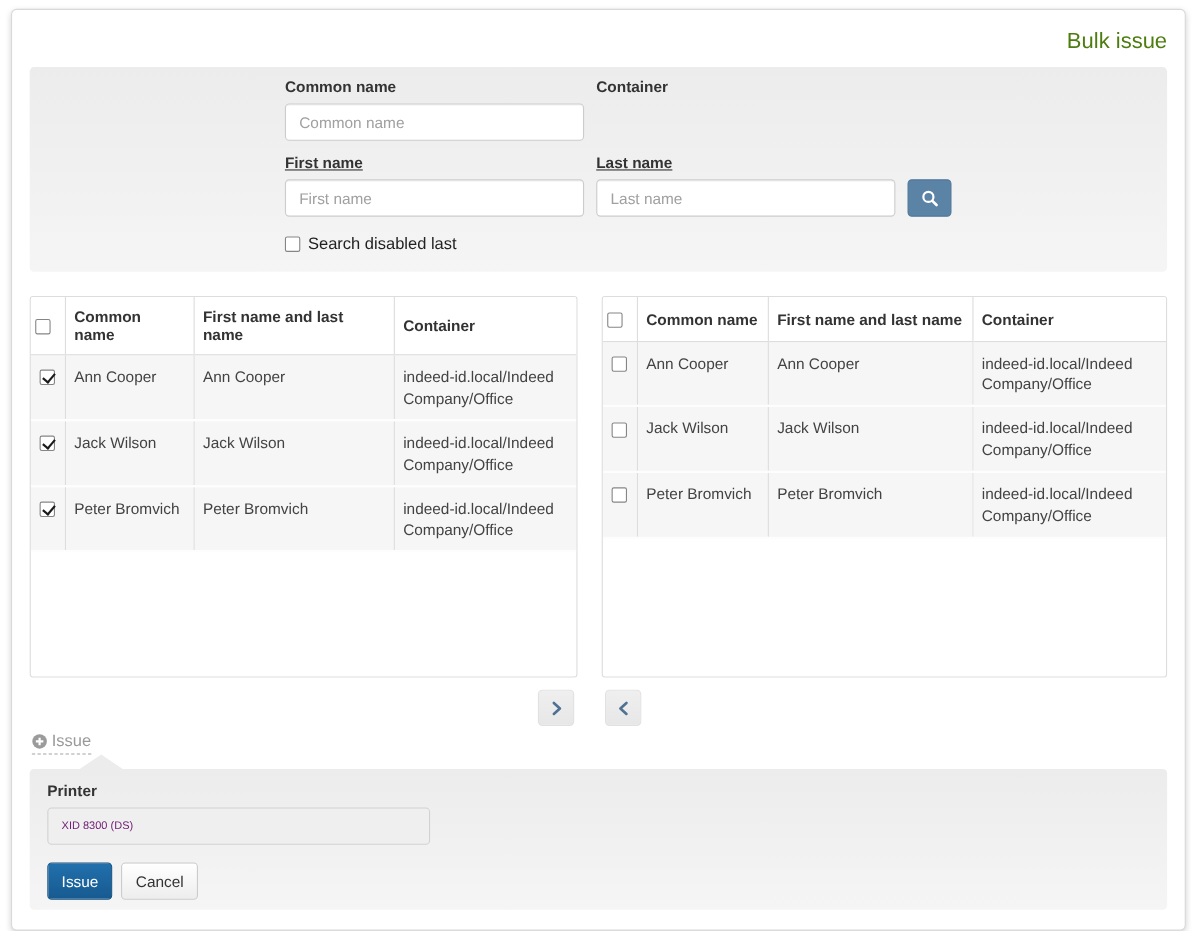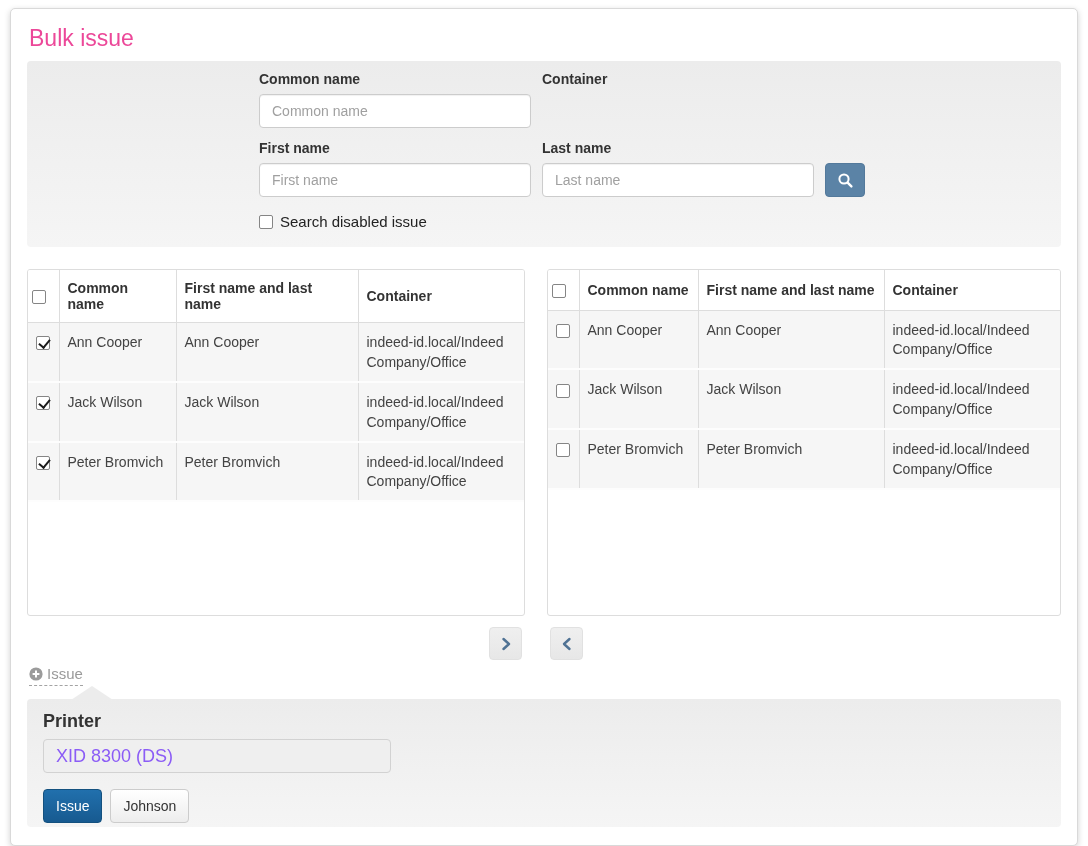--- a/index.html
+++ b/index.html
@@ -5,21 +5,21 @@
   * { box-sizing: border-box; }
   html,body { margin:0; padding:0; background:#fff; }
   body { font-family:"Liberation Sans", sans-serif; color:#333; }
 
   .page {
     width:1068px; margin:8px 10px; background:#fff;
     border:1px solid #d9d9d9; border-radius:5px;
     box-shadow:0 2px 6px rgba(0,0,0,.18);
     padding:14px 16px 18px 16px; min-height:828px;
   }
-  h1.page-title { font-size:23px; font-weight:400; color:#ec4899; margin:0 0 8px 2px; line-height:30px; }
+  h1.page-title { font-size:20px; font-weight:400; color:#4d7c0f; margin:0 0 8px 2px; line-height:30px;text-align:right; }
 
   
   .panel {
     background:linear-gradient(180deg,#ececec 0%,#f5f5f5 100%);
     border-radius:4px;
   }
   .search-panel { padding:10px 16px 14px 16px; height:186px; }
   .search-form { margin-left:216px; }
   .form-row { display:flex; gap:11px; margin-bottom:12px; }
   .field { width:272px; }
@@ -83,24 +83,24 @@
     text-decoration:none; border-bottom:1px dashed #a3a3a3; padding-bottom:3px; cursor:pointer;
   }
 
   
   .printer-panel { position:relative; margin-top:13px; padding:12px 16px 12px 16px; height:128px; }
   .panel-pointer {
     position:absolute; top:-13px; left:44px; width:0; height:0;
     border-left:21px solid transparent; border-right:21px solid transparent;
     border-bottom:14px solid #ececec;
   }
-  .printer-label { font-size:18px; font-weight:bold; color:#333; margin-bottom:7px; }
+  .printer-label { font-size:14px; font-weight:bold; color:#333; margin-bottom:7px; }
   .printer-field {
     width:348px; height:34px; border:1px solid #d2d2d2; border-radius:4px;
-    background:#efefef; color:#8b5cf6; font-size:18px; font-family:inherit; padding:6px 12px;
+    background:#efefef; color:#701a75; font-size:10px; font-family:inherit; padding:6px 12px;
   }
   .action-row { margin-top:16px; display:flex; gap:8px; }
   .btn { font-family:inherit; font-size:14px; border-radius:4px; padding:6px 12px; height:34px; cursor:pointer; }
   .btn-primary {
     background:linear-gradient(180deg,#2170ad,#175a90); border:1px solid #14517f; color:#fff;
   }
   .btn-default {
     background:linear-gradient(180deg,#ffffff,#ededed); border:1px solid #ccc; color:#333;
   }
 </style>
@@ -115,41 +115,41 @@
     <div class="search-form">
       <div class="form-row">
         <div class="field">
           <label>Common name</label>
           <input type="text" placeholder="Common name" style="">
         </div>
         <div class="field">
           <label>Container</label>
         </div>
       </div>
-      <div class="form-row" style="margin-bottom:0;">
+      <div class="form-row" style="margin-bottom:0;text-decoration:underline;">
         <div class="field">
           <label>First name</label>
           <input type="text" placeholder="First name" style="">
         </div>
         <div class="field">
           <label>Last name</label>
           <input type="text" placeholder="Last name" style="">
         </div>
         <button class="search-btn">
           <span style="display:flex;">
             <svg width="17" height="17" viewBox="0 0 17 17">
               <circle cx="7" cy="7" r="4.6" fill="none" stroke="#fff" stroke-width="2"></circle>
               <line x1="10.6" y1="10.6" x2="14.4" y2="14.4" stroke="#fff" stroke-width="2.4" stroke-linecap="round"></line>
             </svg>
           </span>
         </button>
       </div>
       <div class="checkbox-row">
         <input type="checkbox" style="">
-        <span>Search disabled issue</span>
+        <span>Search disabled last</span>
       </div>
     </div>
   </div>
 
   <div class="tables-row">
 
     <div class="table-box left">
       <table class="user-table">
         <colgroup>
             <col style="width:31px">
@@ -259,17 +259,17 @@
       <span>Issue</span>
     </a>
   </div>
 
   <div class="panel printer-panel">
     <div class="panel-pointer"></div>
     <div class="printer-label">Printer</div>
     <input type="text" class="printer-field" readonly="" value="XID 8300 (DS)" style="">
     <div class="action-row">
       <button class="btn btn-primary">Issue</button>
-      <button class="btn btn-default">Johnson</button>
+      <button class="btn btn-default">Cancel</button>
     </div>
   </div>
 
 </div>
 
 </body></html>

